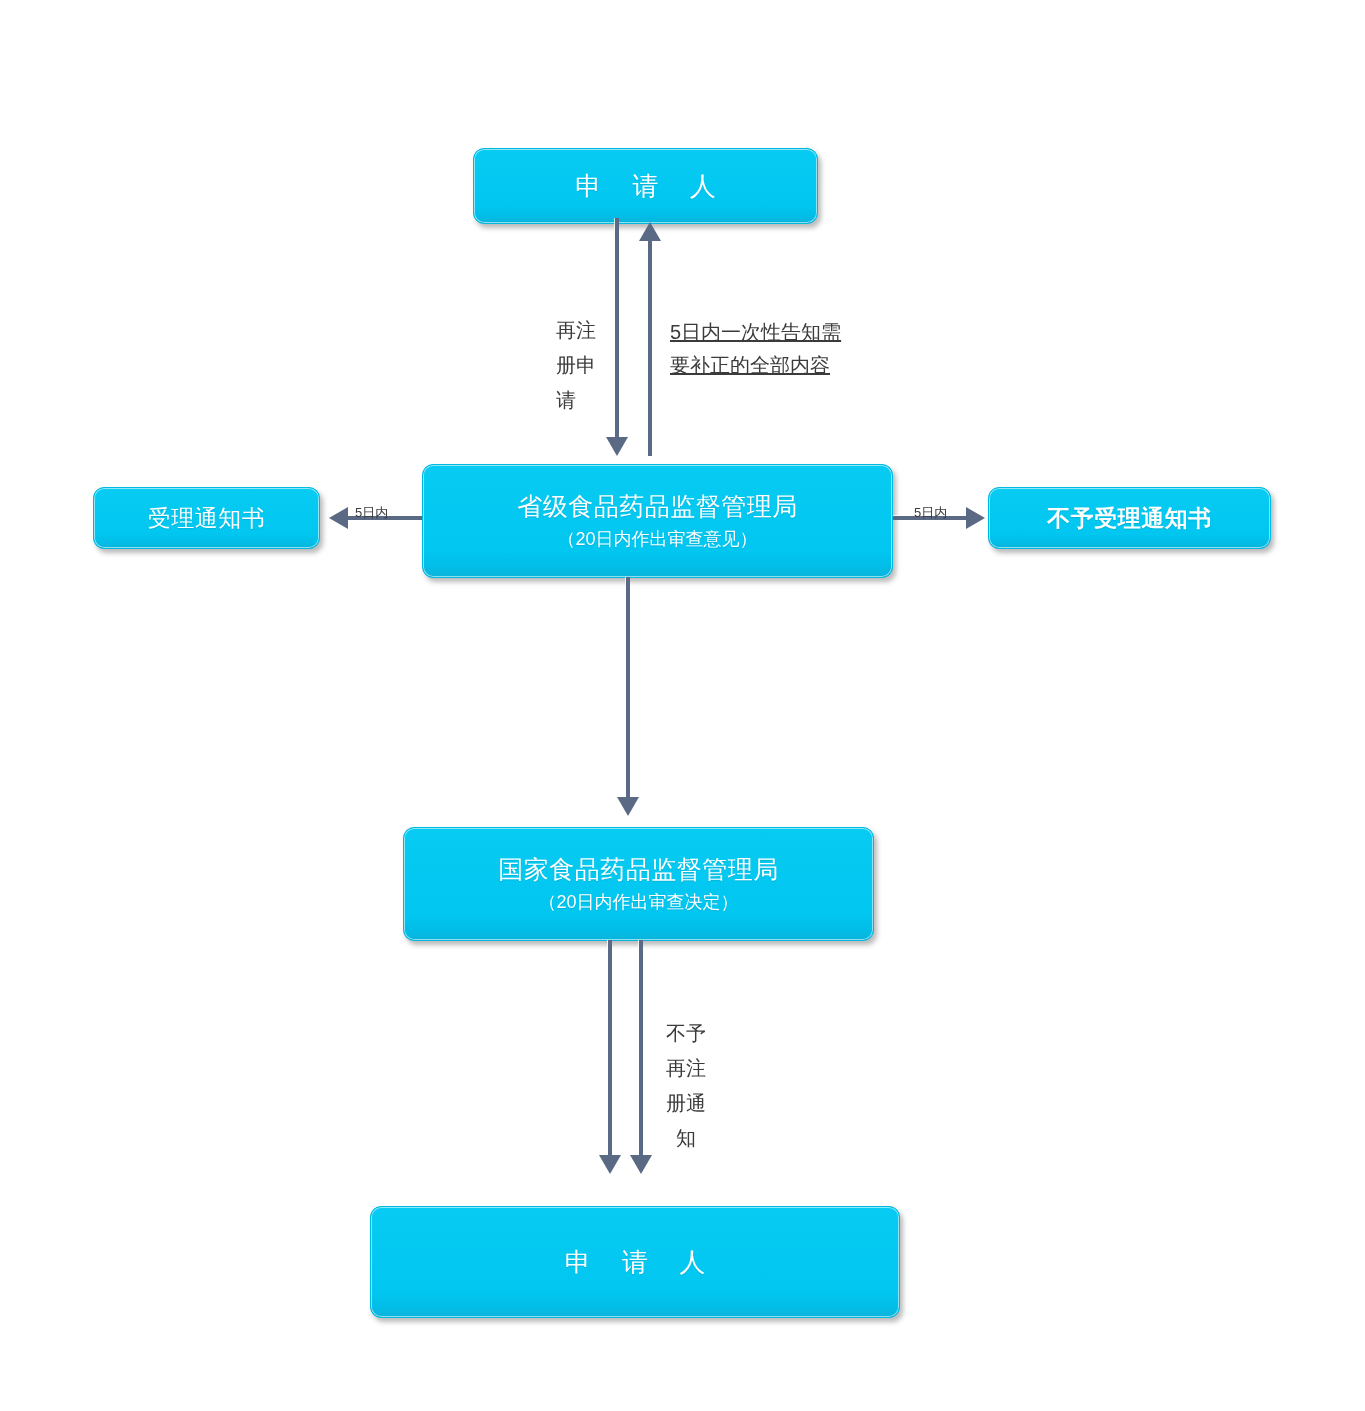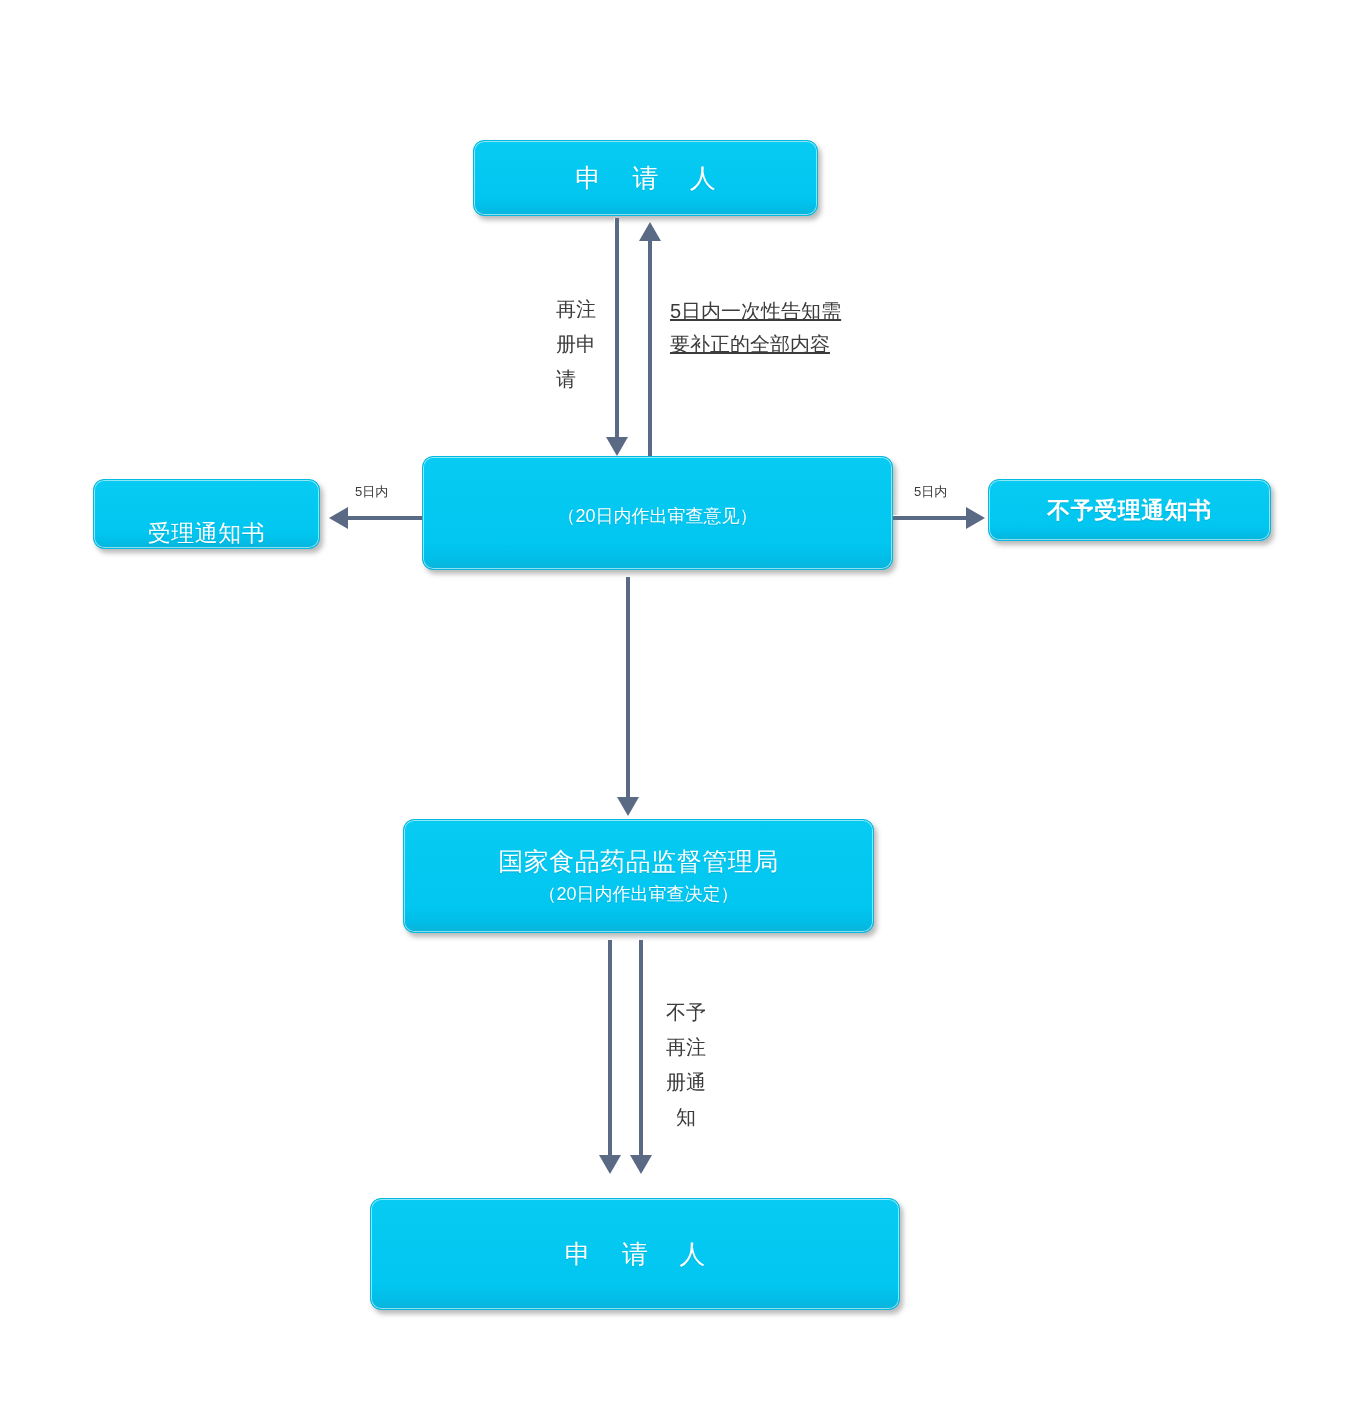--- a/index.html
+++ b/index.html
@@ -28,20 +28,21 @@
                 0 0 0 1px rgba(255,255,255,0.55) inset;
     display: flex;
     flex-direction: column;
     align-items: center;
     justify-content: center;
     color: #ffffff;
     text-align: center;
     line-height: 1.25;
     background-image: linear-gradient(to bottom,
         #07cbf2 0%, #01c6f0 78%, #02bce6 92%, #0bb4da 100%);
+    margin-top: 8px;
   }
   .node .title {
     display: block;
     font-size: 25px;
     letter-spacing: 0.5px;
     text-shadow: 0 1px 1px rgba(0,0,0,0.10);
   }
   .node .title.spaced {
     letter-spacing: 12px;
     text-indent: 12px;
@@ -96,20 +97,21 @@
     border-left: 19px solid #5b6a84;
   }
 
   
   .elabel {
     position: absolute;
     color: #3b3b3b;
     font-size: 20px;
     line-height: 33px;
     white-space: pre-line;
+    margin-top: 21px;
   }
   .elabel.narrow {
     line-height: 35px;
   }
   .elabel.days {
     font-size: 13px;
     line-height: 22px;
     white-space: nowrap;
   }
 </style>
@@ -129,28 +131,29 @@
   <div class="arrow-up" style="left:639px; top:222px;"></div>
 
   <div class="elabel narrow" style="left:556px; top:292px; width:52px; text-align:left;">再注
 册申
 请</div>
 
   <div class="elabel" style="left:670px; top:295px; width:210px; text-align:left;text-decoration:underline;">5日内一次性告知需
 要补正的全部内容</div>
 
   <div class="node" style="left:422px; top:456px; width:471px; height:114px;">
+    <span class="title">省级食品药品监督管理局</span>
     <span class="sub">（20日内作出审查意见）</span>
   </div>
 
   <div class="hline" style="left:348px; top:516px; width:74px;"></div>
   <div class="arrow-left" style="left:329px; top:507px;"></div>
   <div class="elabel days" style="left:355px; top:481px;">5日内</div>
 
-  <div class="node" style="left:93px; top:479px; width:227px; height:70px;justify-content:flex-end;">
+  <div class="node" style="left:93px; top:479px; width:227px; height:62px;">
     <span class="title small">受理通知书</span>
   </div>
 
   <div class="hline" style="left:893px; top:516px; width:74px;"></div>
   <div class="arrow-right" style="left:966px; top:507px;"></div>
   <div class="elabel days" style="left:914px; top:481px;">5日内</div>
 
   <div class="node" style="left:988px; top:479px; width:283px; height:62px;font-weight:bold;">
     <span class="title small">不予受理通知书</span>
   </div>

